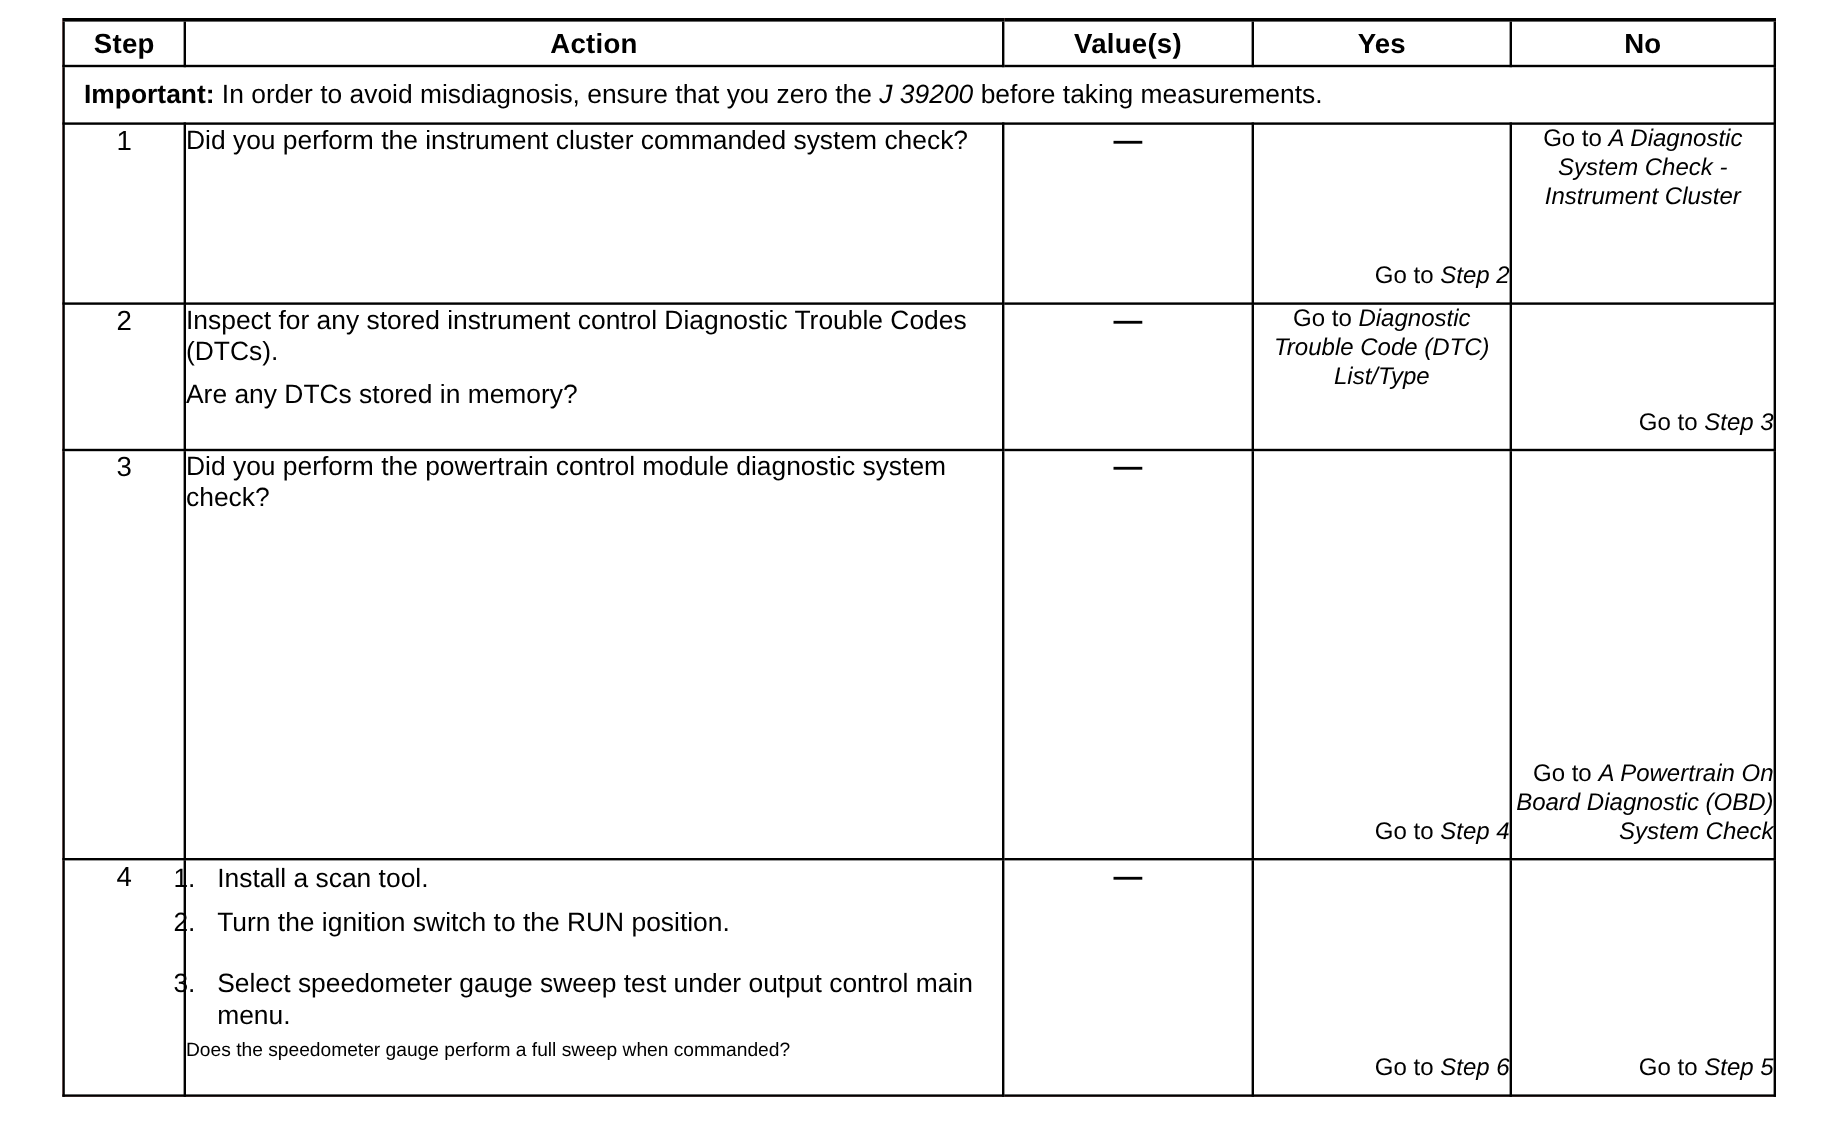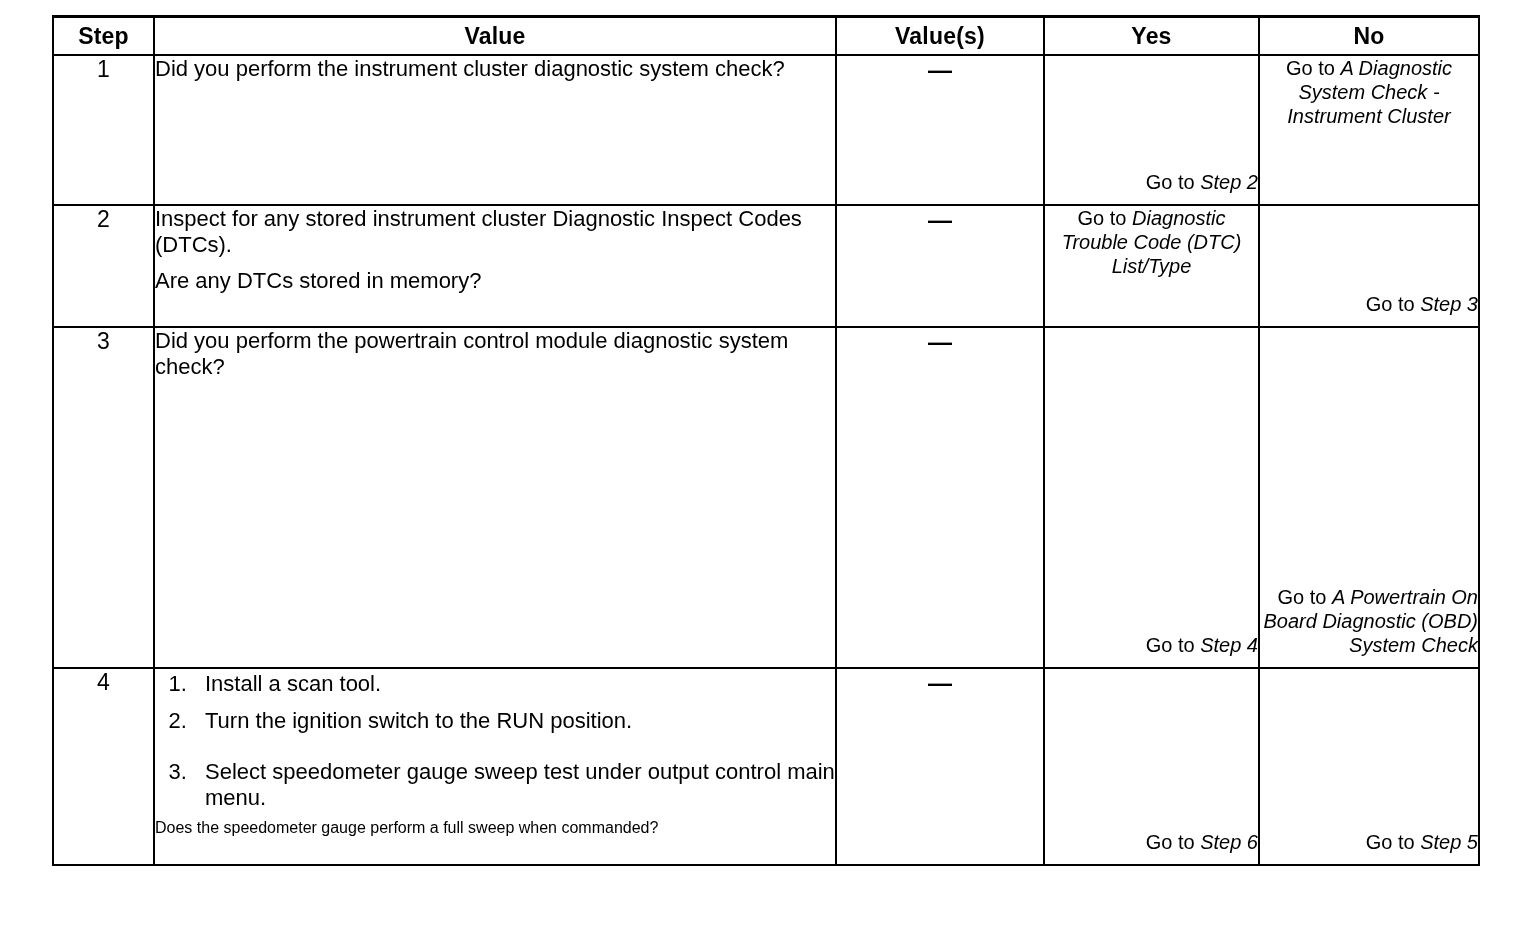--- a/index.html
+++ b/index.html
@@ -100,21 +100,21 @@
     line-height: 1.20;
     padding: 6px 4px;
   }
   .branch-cell.align-top    { vertical-align: top; }
   .branch-cell.align-bottom { vertical-align: bottom; padding-bottom: 10px; text-align: right; }
   .branch-cell .ital { font-style: italic; }
 
   
   ol.steps {
     margin: 2px 0 0 0;
-    padding: 0 0 0 38px;
+    padding: 0 0 0 14px;
     list-style: decimal;
     font-size: 22px;
     line-height: 1.18;
   }
   ol.steps li {
     margin-bottom: 11px;
     padding-left: 12px;
   }
   ol.steps li:last-child { margin-bottom: 8px; margin-top: 25px; }
   .q-line {
@@ -133,48 +133,56 @@
       <col class="c-step">
       <col class="c-action">
       <col class="c-value">
       <col class="c-yes">
       <col class="c-no">
     </colgroup>
 
     <thead>
       <tr class="hdr frame-top">
         <th>Step</th>
-        <th>Value</th>
+        <th>Action</th>
         <th>Value(s)</th>
         <th>Yes</th>
         <th>No</th>
       </tr>
     </thead>
 
     <tbody>
 
+      <tr class="important">
+        <td colspan="5">
+          <span class="lbl">Important:</span> 
+          <span>In order to avoid misdiagnosis, ensure that you zero the</span>
+          <span class="tool">J 39200</span> 
+          <span>before taking measurements.</span>
+        </td>
+      </tr>
 
       <tr style="height:150px;">
         <td class="step-cell">1</td>
         <td class="action-cell">
-          <p>Did you perform the instrument cluster diagnostic system check?</p>
+          <p>Did you perform the instrument cluster commanded system check?</p>
         </td>
         <td class="value-cell">—</td>
         <td class="branch-cell align-bottom">
           <span>Go to </span><span class="ital">Step 2</span>
         </td>
         <td class="branch-cell align-top">
           <span>Go to </span><span class="ital">A Diagnostic System Check - Instrument Cluster</span>
         </td>
       </tr>
 
       <tr style="height:122px;">
         <td class="step-cell">2</td>
         <td class="action-cell">
-          <p>Inspect for any stored instrument cluster Diagnostic Inspect Codes (DTCs).</p>
+          <p>Inspect for any stored instrument control Diagnostic Trouble Codes (DTCs).</p>
           <p>Are any DTCs stored in memory?</p>
         </td>
         <td class="value-cell">—</td>
         <td class="branch-cell align-top">
           <span>Go to </span><span class="ital">Diagnostic Trouble Code (DTC) List/Type</span>
         </td>
         <td class="branch-cell align-bottom">
           <span>Go to </span><span class="ital">Step 3</span>
         </td>
       </tr>

